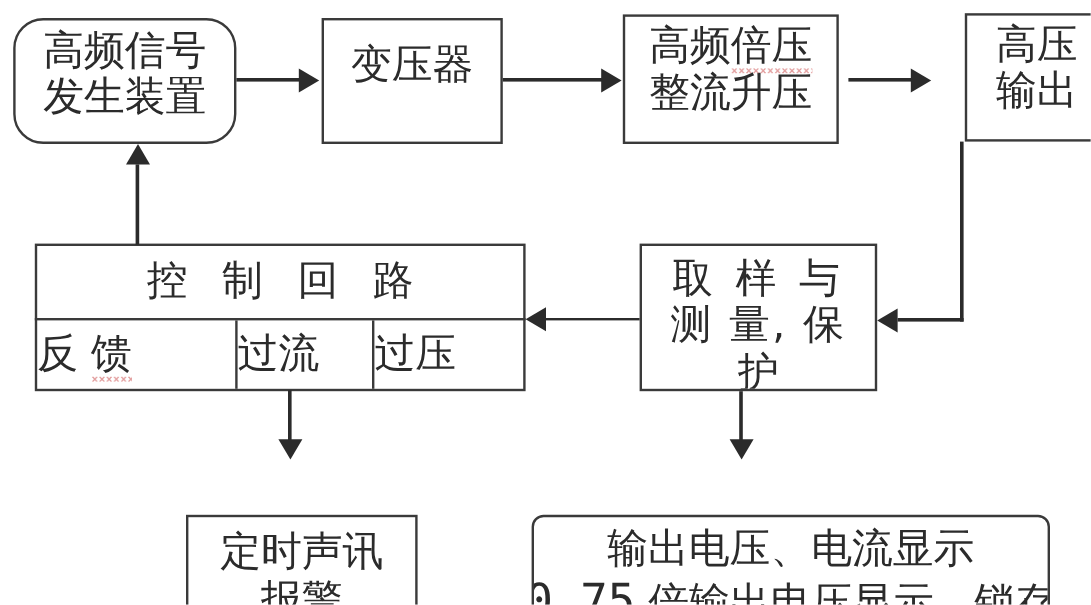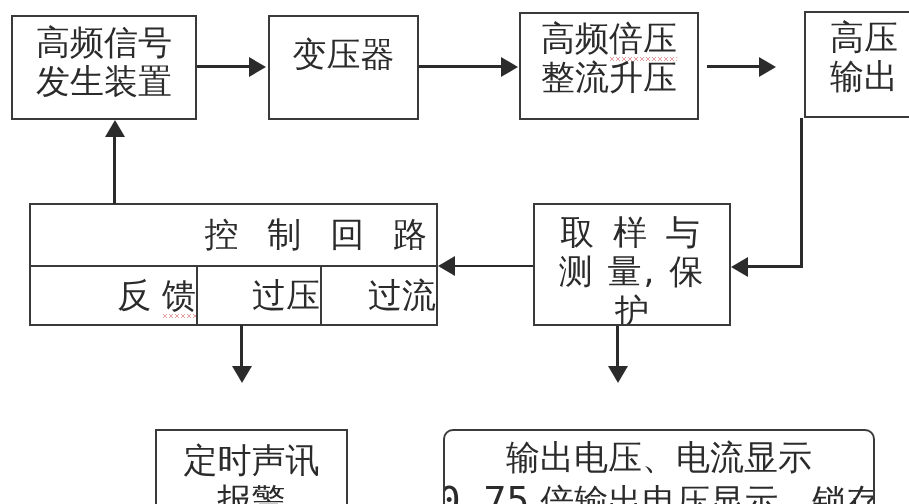--- a/index.html
+++ b/index.html
@@ -97,68 +97,68 @@
   }
   .cellrow {
     position: absolute;
     display: flex;
   }
   .cell {
     box-sizing: border-box;
     border-right: 2px solid #3a3a3a;
     display: flex;
     align-items: center;
-    justify-content: flex-end;
+    justify-content: flex-start;
     height: 100%;
   }
   .cell:last-child { border-right: none; }
   .hdr-div {
     position: absolute;
     height: 2px;
     background: #3a3a3a;
   }
   .num { font-family: "DejaVu Sans Mono", "Liberation Mono", monospace; font-size: 38px; }
 </style>
 </head>
 <body>
 
 <div id="canvas">
 
-  <div class="box" style="left:11px; top:15px; width:186px; height:105px; padding-top:6px;">
+  <div class="box" style="left:11px; top:15px; width:186px; height:105px; padding-top:6px;border-radius:25px;">
     <div class="txt">高频信号</div>
     <div class="txt">发生装置</div>
   </div>
 
   <div class="box" style="left:268px; top:15px; width:151px; height:105px; padding-top:18px;">
     <div class="txt">变压器</div>
   </div>
 
   <div class="box" style="left:519px; top:12px; width:180px; height:108px; padding-top:5px;">
     <div class="txt"><span>高频</span><span class="squig">倍压</span></div>
     <div class="txt">整流升压</div>
   </div>
 
   <div class="box" style="left:804px; top:11px; width:120px; height:107px; padding-top:5px;">
     <div class="txt">高压</div>
     <div class="txt">输出</div>
   </div>
 
-  <div class="box" style="left:29px; top:203px; width:409px; height:123px; padding:0;align-items:flex-end;">
+  <div class="box" style="left:29px; top:203px; width:409px; height:123px; padding:0;">
     <div class="txt txt-sp" style="margin-top:10px;">控 制 回 路</div>
   </div>
   <div class="hdr-div" style="left:29px; top:265px; width:409px;"></div>
   <div class="cellrow" style="left:31px; top:267px; width:405px; height:57px;">
     <div class="cell" style="width:167px;">
       <span class="txt"><span>反 </span><span class="squig">馈</span></span>
     </div>
+    <div class="cell" style="width:114px;">
+      <span class="txt">过流</span>
+    </div>
     <div class="cell" style="width:124px;">
       <span class="txt">过压</span>
-    </div>
-    <div class="cell" style="width:114px;">
-      <span class="txt">过流</span>
     </div>
   </div>
 
   <div class="box" style="left:533px; top:203px; width:198px; height:123px; padding-top:8px;">
     <div class="txt" style="letter-spacing:4px;">取 样 与</div>
     <div class="txt" style="letter-spacing:2px;">测 量, 保</div>
     <div class="txt">护</div>
   </div>
 
   <div class="box box-center" style="left:155px; top:385px; width:193px; height:103px;">

